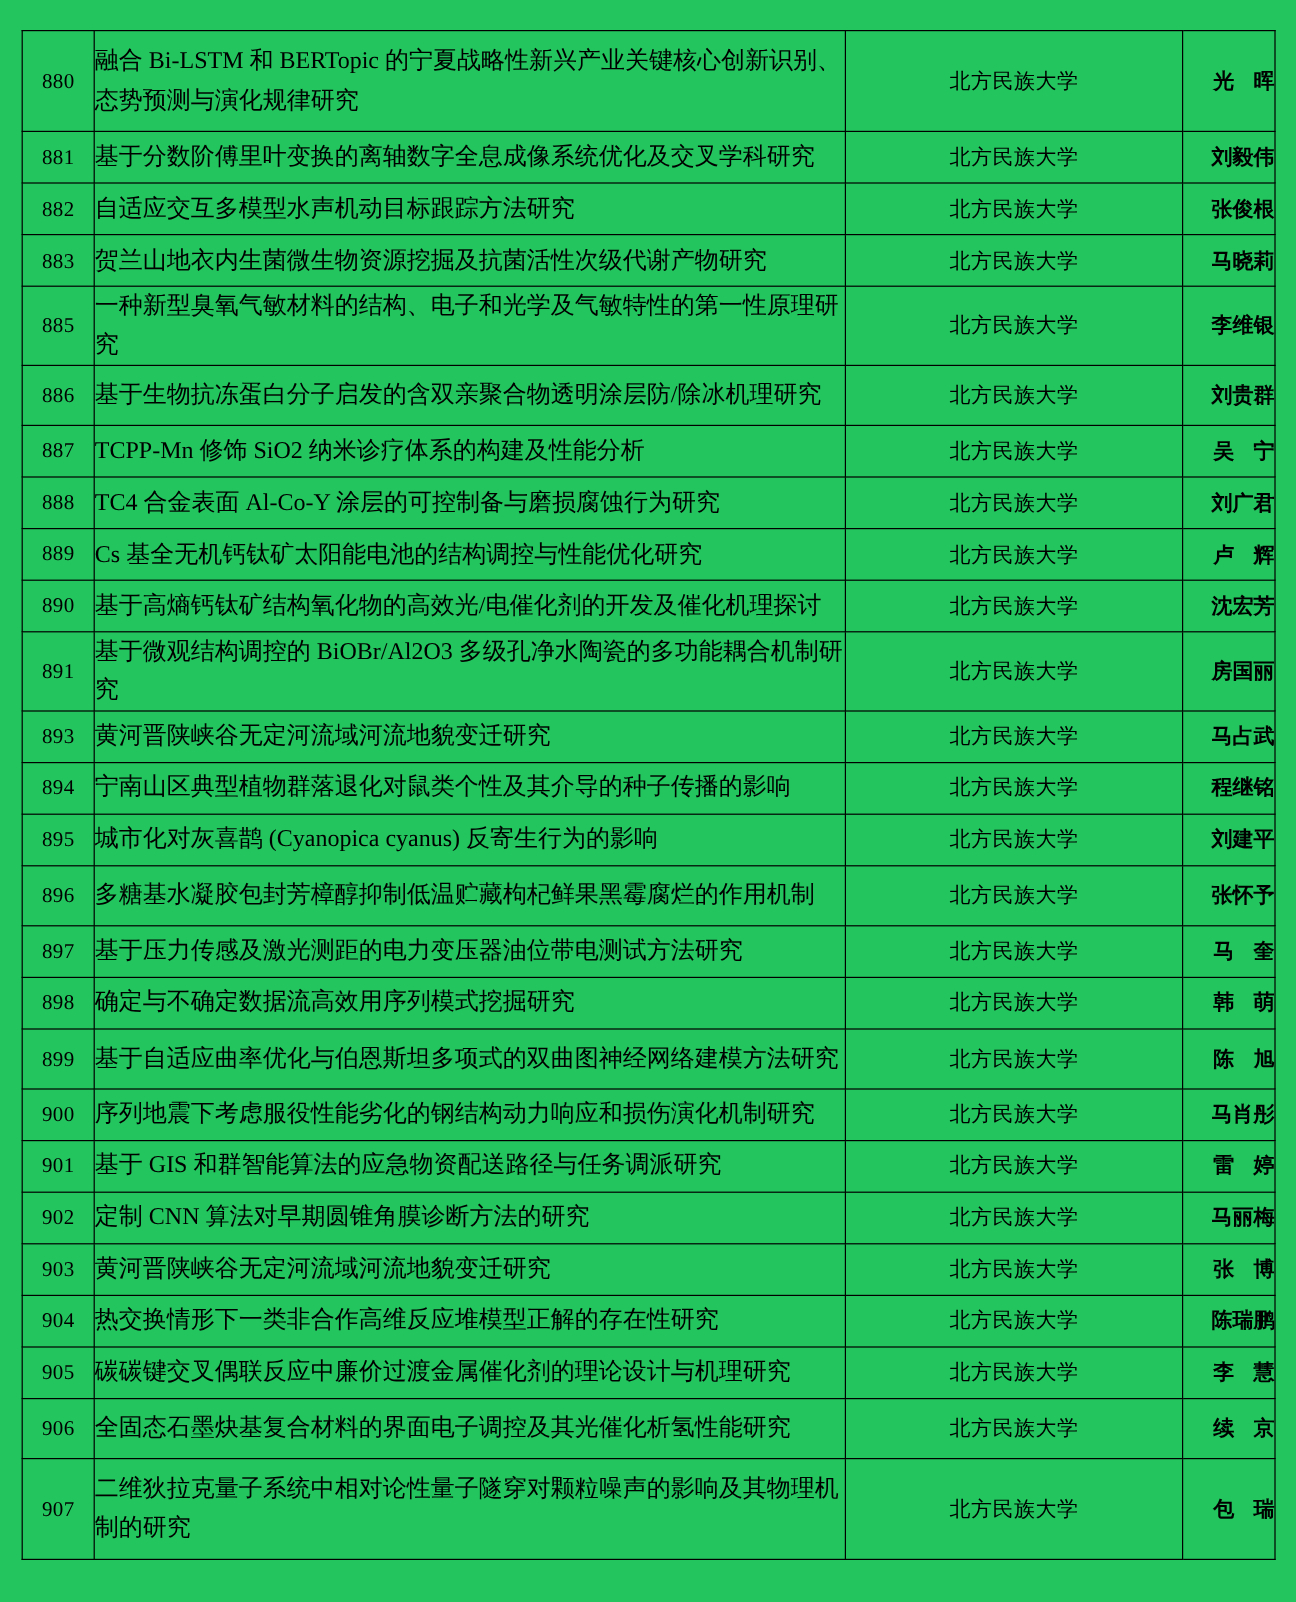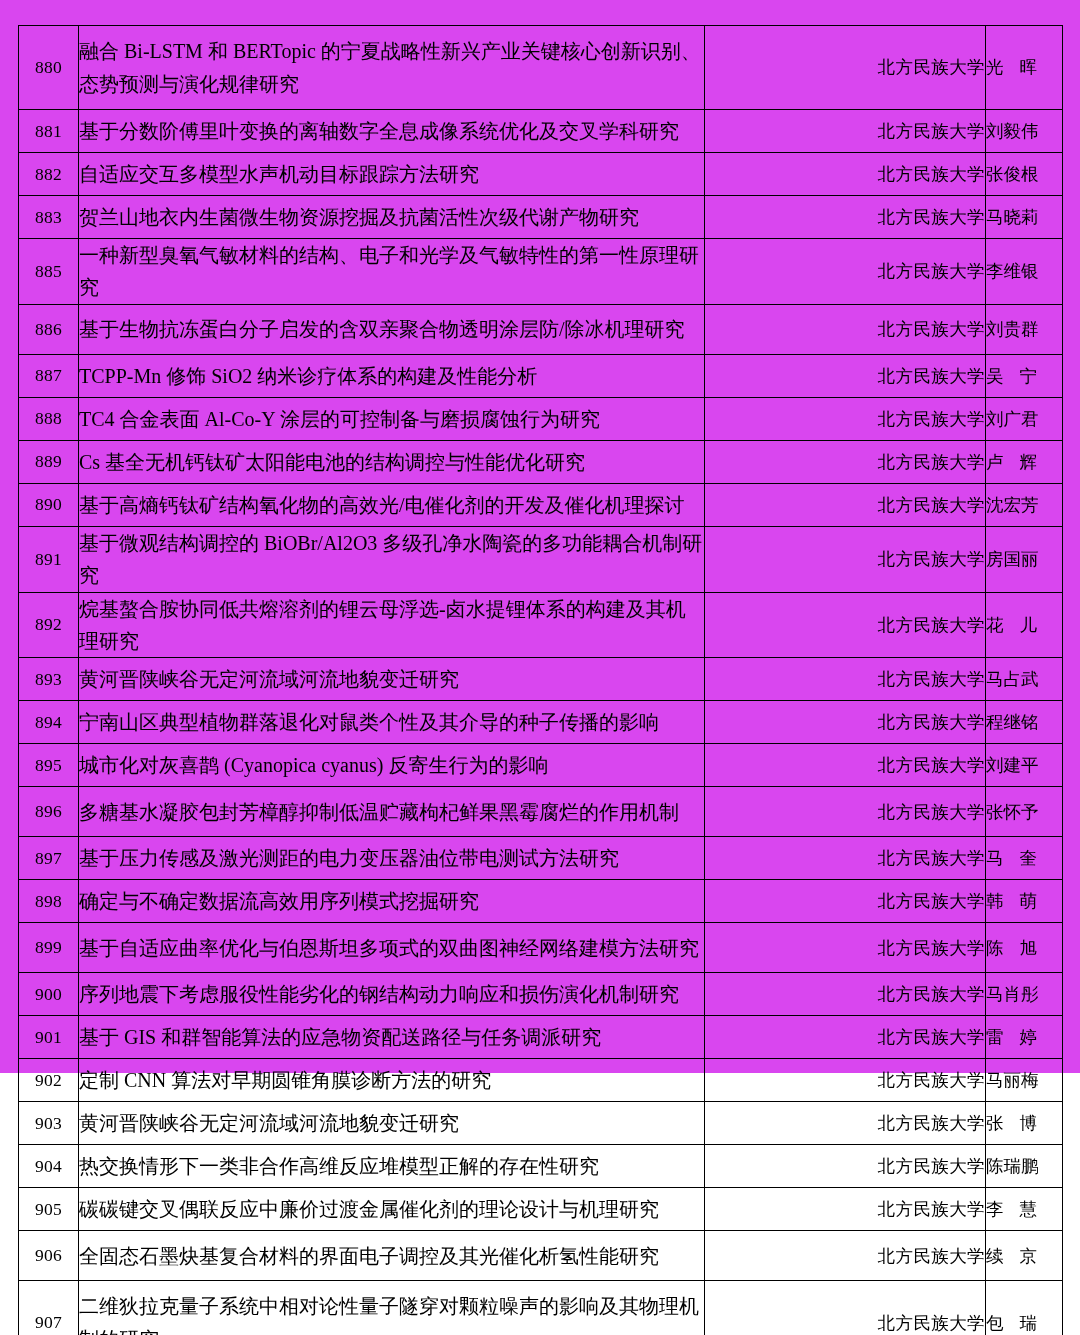--- a/index.html
+++ b/index.html
@@ -11,22 +11,22 @@
     width: 1080px;
     height: 1335px;
     font-family: "Liberation Serif", "DejaVu Serif", serif;
     color: #000000;
     overflow: hidden;
   }
 
   #page {
     position: relative;
     width: 1080px;
-    height: 1073px;
-    background: #d946ef;
+    height: 1335px;
+    background: #22c55e;
   }
 
   #project-table {
     position: absolute;
     left: 18px;
     top: 25px;
     width: 1044px;
     border-collapse: collapse;
     table-layout: fixed;
   }
@@ -52,33 +52,34 @@
 
   td.cell-title {
     text-align: left;
     font-size: 20px;
     line-height: 1.62;
     padding: 4px 8px 4px 10px;
     word-break: break-word;
   }
 
   td.cell-org {
-    text-align: right;
+    text-align: center;
     font-size: 17.5px;
     line-height: 1.5;
     padding: 4px 6px 4px 12px;
     letter-spacing: 0.4px;
   }
 
   td.cell-name {
-    text-align: left;
+    text-align: right;
     font-size: 17.5px;
     line-height: 1.4;
     padding: 4px 6px;
     white-space: nowrap;
+    font-weight: bold;
   }
 
   
   td.cell-name .name-spread {
     display: inline-block;
     letter-spacing: 0;
   }
   td.cell-name .gap {
     display: inline-block;
     width: 16px;
@@ -155,26 +156,20 @@
           <td class="cell-title">基于高熵钙钛矿结构氧化物的高效光/电催化剂的开发及催化机理探讨</td>
           <td class="cell-org">北方民族大学</td>
           <td class="cell-name">沈宏芳</td>
         </tr>
         <tr style="height: 50px;">
           <td class="cell-no">891</td>
           <td class="cell-title">基于微观结构调控的 BiOBr/Al2O3 多级孔净水陶瓷的多功能耦合机制研究</td>
           <td class="cell-org">北方民族大学</td>
           <td class="cell-name">房国丽</td>
         </tr>
-        <tr style="height: 50px;">
-          <td class="cell-no">892</td>
-          <td class="cell-title">烷基螯合胺协同低共熔溶剂的锂云母浮选-卤水提锂体系的构建及其机理研究</td>
-          <td class="cell-org">北方民族大学</td>
-          <td class="cell-name"><span class="name-spread">花</span><span class="gap"></span><span class="name-spread">儿</span></td>
-        </tr>
         <tr style="height: 43px;">
           <td class="cell-no">893</td>
           <td class="cell-title">黄河晋陕峡谷无定河流域河流地貌变迁研究</td>
           <td class="cell-org">北方民族大学</td>
           <td class="cell-name">马占武</td>
         </tr>
         <tr style="height: 43px;">
           <td class="cell-no">894</td>
           <td class="cell-title">宁南山区典型植物群落退化对鼠类个性及其介导的种子传播的影响</td>
           <td class="cell-org">北方民族大学</td>

